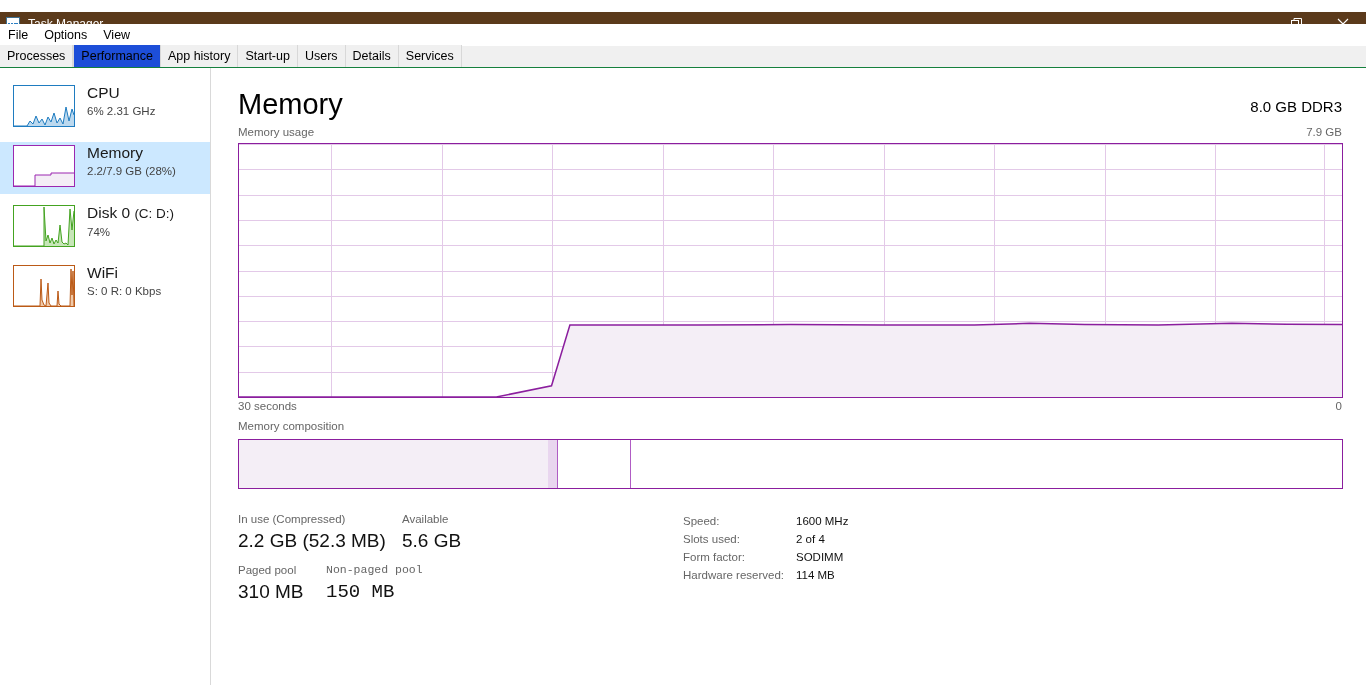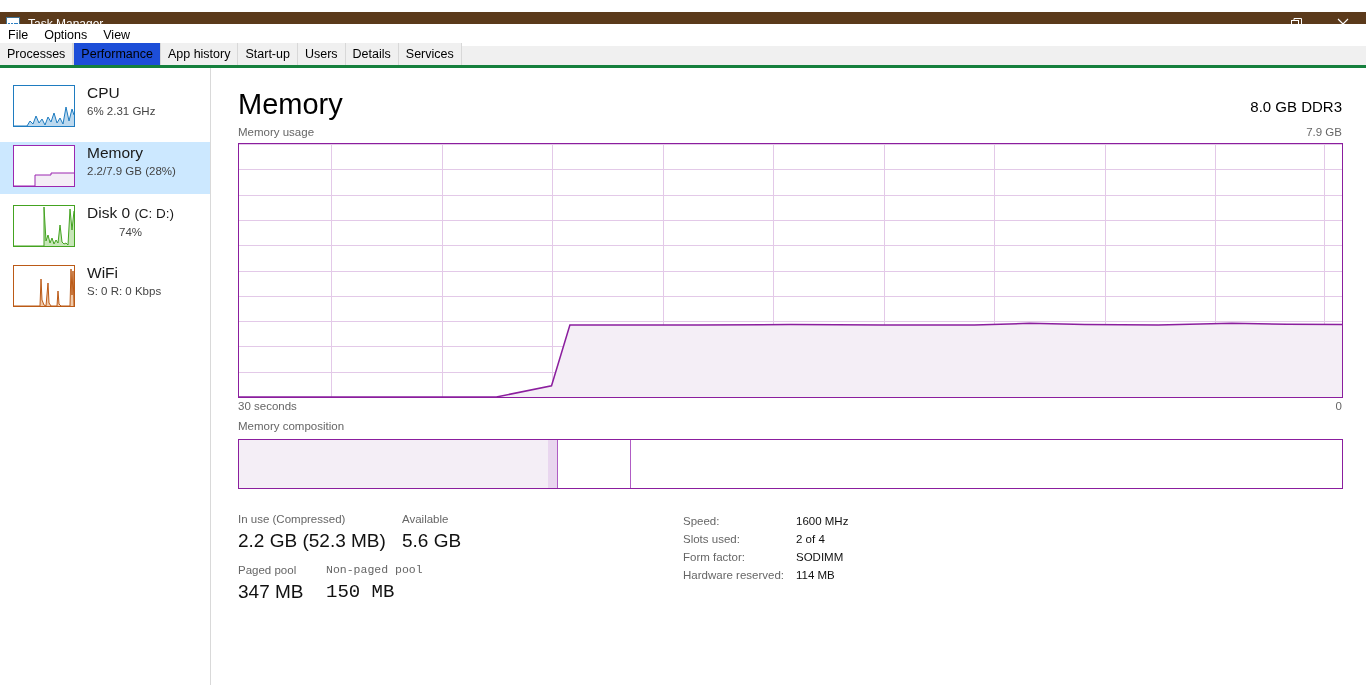--- a/index.html
+++ b/index.html
@@ -55,21 +55,21 @@
     background: #ffffff; display: flex; align-items: center;
   }
   .menu-item {
     font-size: 12.5px; color: #000000; padding: 16px 8px; line-height: 22px;
   }
 
   
   #tabstrip {
     position: absolute; left: 0; top: 46px; width: 1366px; height: 22px;
     background: #f0f0f0; display: flex; align-items: flex-end;
-    border-bottom: 3px solid #15803d;
+    border-bottom: 1px solid #15803d;
   }
   .tab {
     font-size: 12.5px; color: #000000; height: 22px; line-height: 22px;
     padding: 0 7px; background: #f0f0f0;
     border-right: 1px solid #d8d8d8;
   }
   .tab.active {
     background: #1d4ed8; border-right: 1px solid #d8d8d8;
     border-left: 1px solid #d8d8d8; height: 22px;
   }
@@ -86,21 +86,21 @@
   }
   .side-item.selected { background: #cce8ff; }
   .thumb {
     width: 62px; height: 42px; flex: none; position: relative;
     background: #ffffff; overflow: hidden; margin-top: 3px;
   }
   .thumb svg { display: block; }
   .side-text { margin-left: 12px; padding-top: 1px; }
   .side-title { font-size: 15.5px; color: #1a1a1a; line-height: 19px; }
   .side-title .sub-par { font-size: 13.5px; }
-  .side-sub { font-size: 11.5px; color: #444444; line-height: 16px; margin-top: 1px; text-align: center; }
+  .side-sub { font-size: 11.5px; color: #444444; line-height: 16px; margin-top: 1px; }
 
   
   #main {
     position: absolute; left: 212px; top: 68px;
     width: 1154px; height: 617px; background: #ffffff;
   }
   #mem-title {
     position: absolute; left: 26px; top: 19px;
     font-size: 29px; color: #000000; font-weight: 400; line-height: 34px;
   }
@@ -311,21 +311,21 @@
           <span class="stat-val">2.2 GB (52.3 MB)</span>
         </div>
         <div class="stat-cell" style="left:164px;">
           <span class="stat-lab">Available</span>
           <span class="stat-val">5.6 GB</span>
         </div>
       </div>
       <div class="stat-row">
         <div class="stat-cell" style="left:0px;">
           <span class="stat-lab">Paged pool</span>
-          <span class="stat-val">347 MB</span>
+          <span class="stat-val">310 MB</span>
         </div>
         <div class="stat-cell" style="left:88px;font-family:Liberation Mono, monospace;">
           <span class="stat-lab">Non-paged pool</span>
           <span class="stat-val">150 MB</span>
         </div>
       </div>
     </div>
   </div>
 
   <div id="sysinfo">

